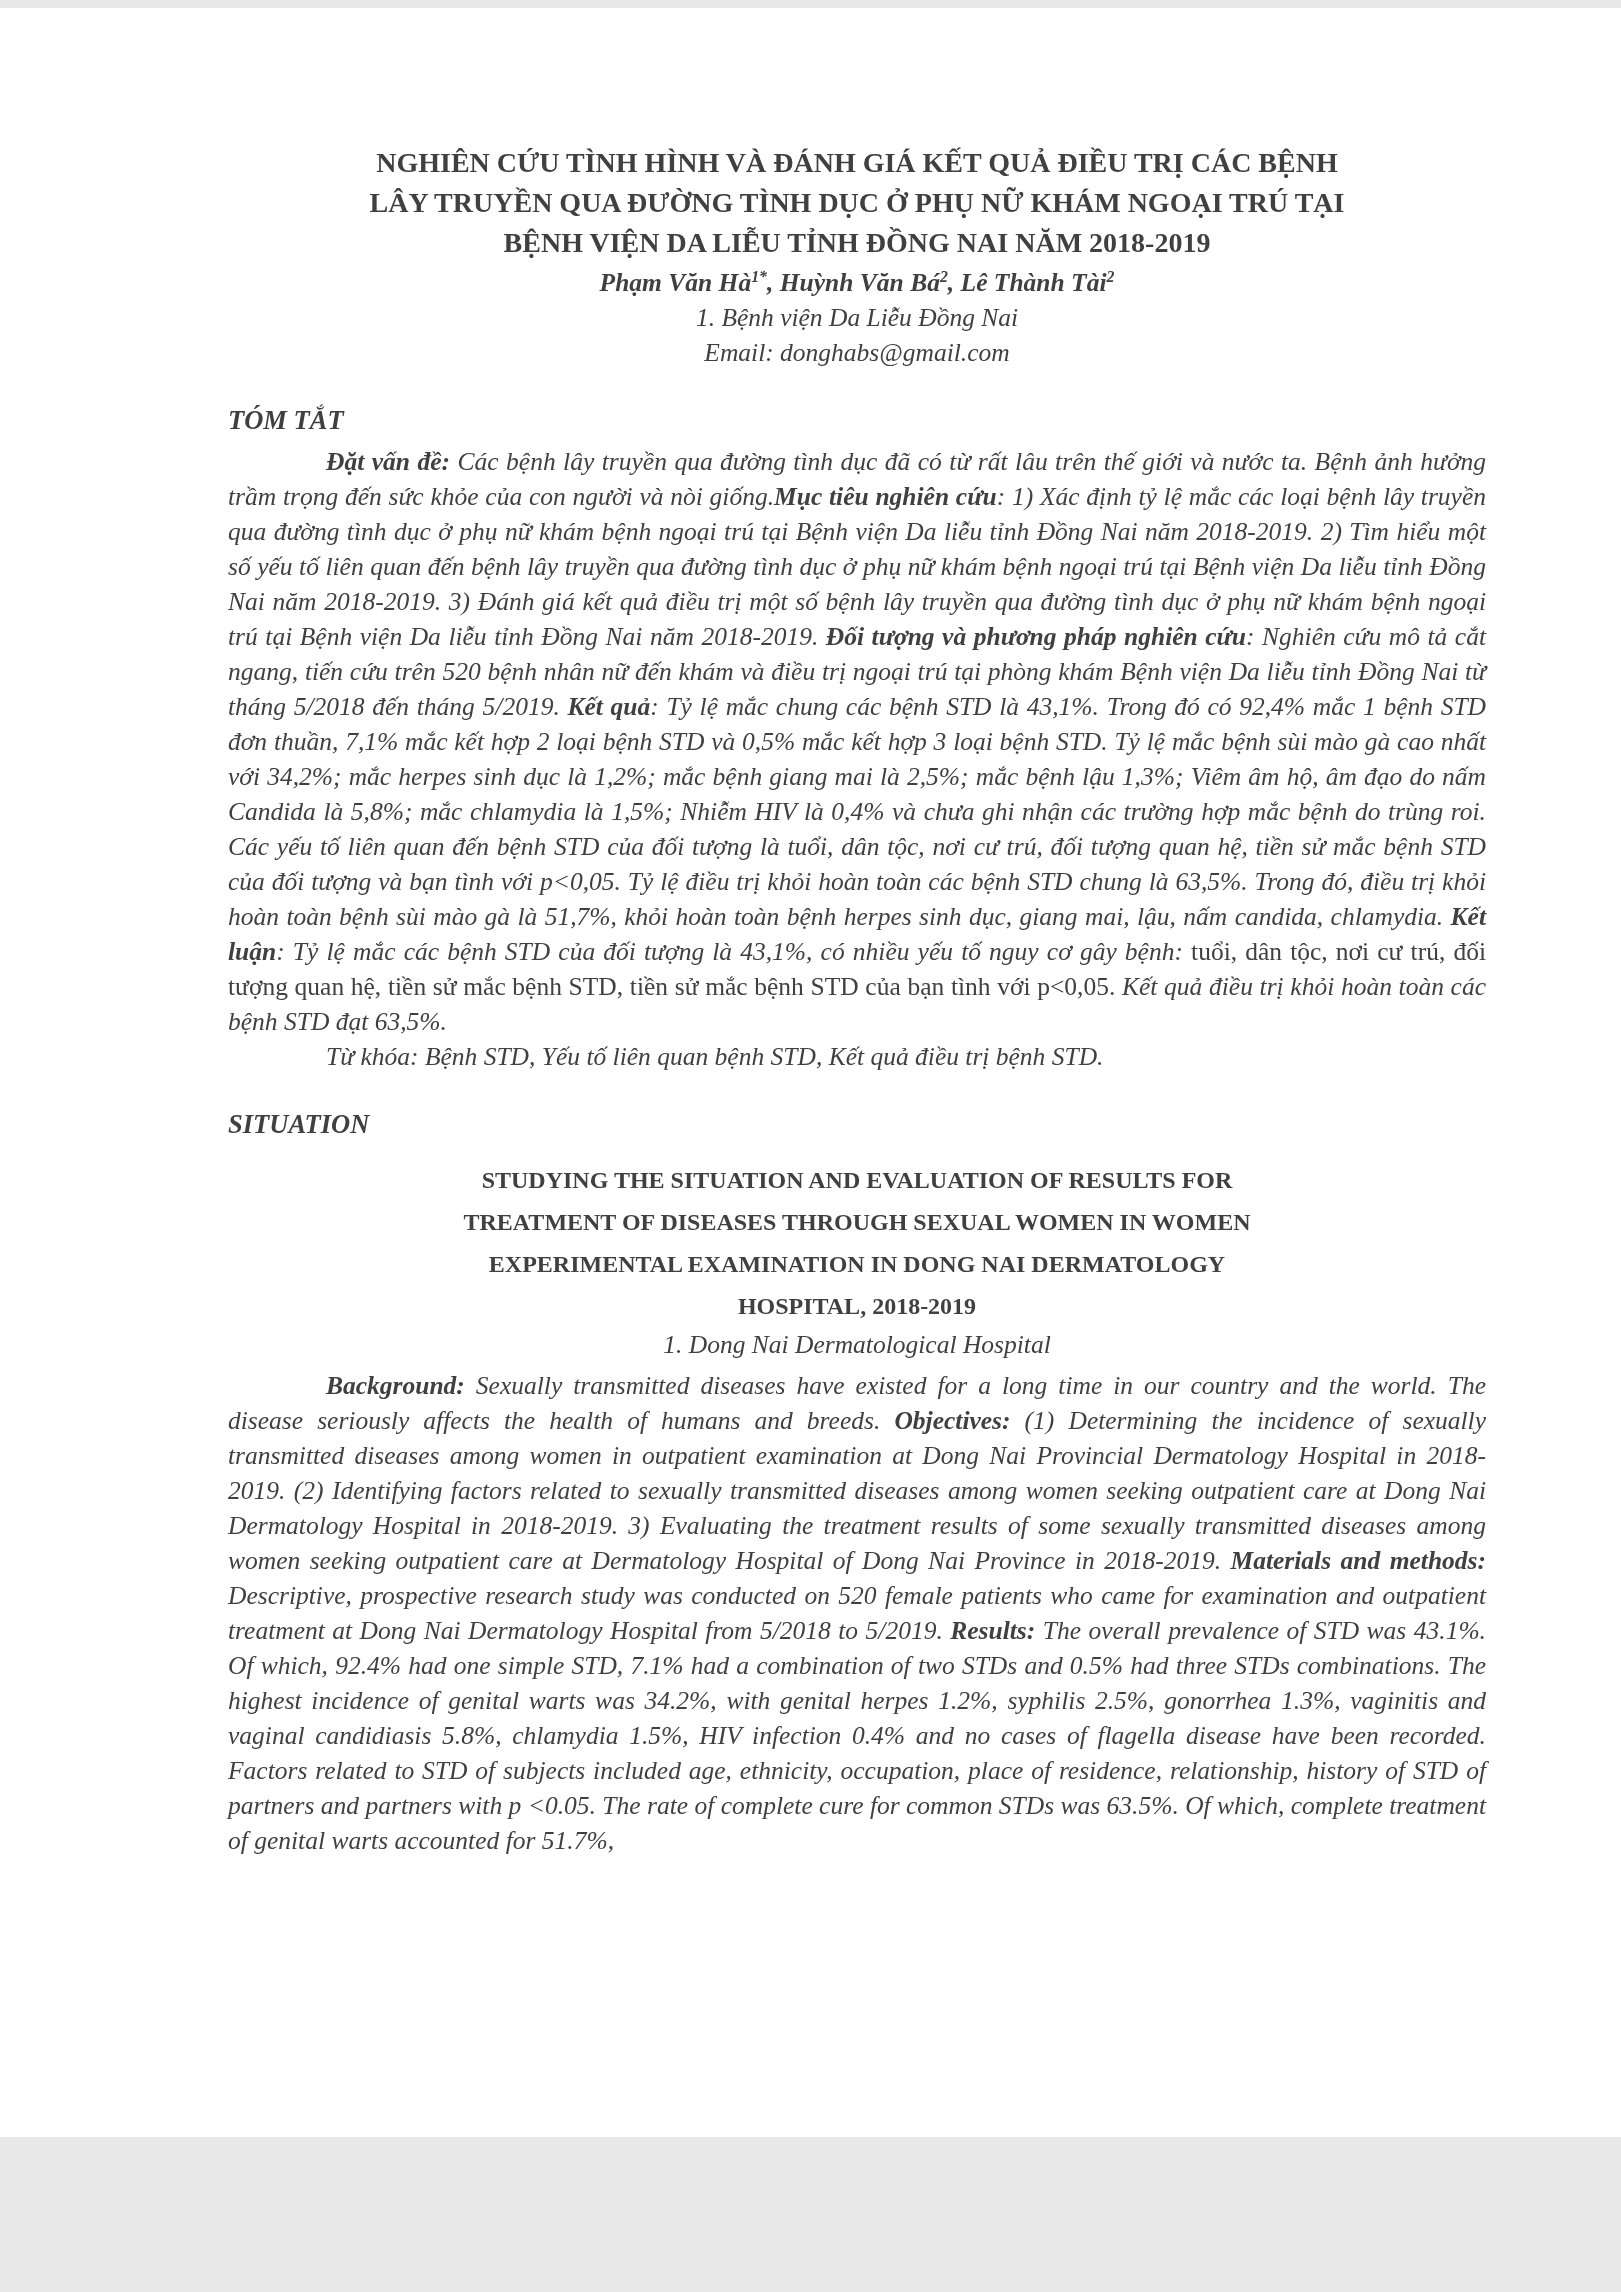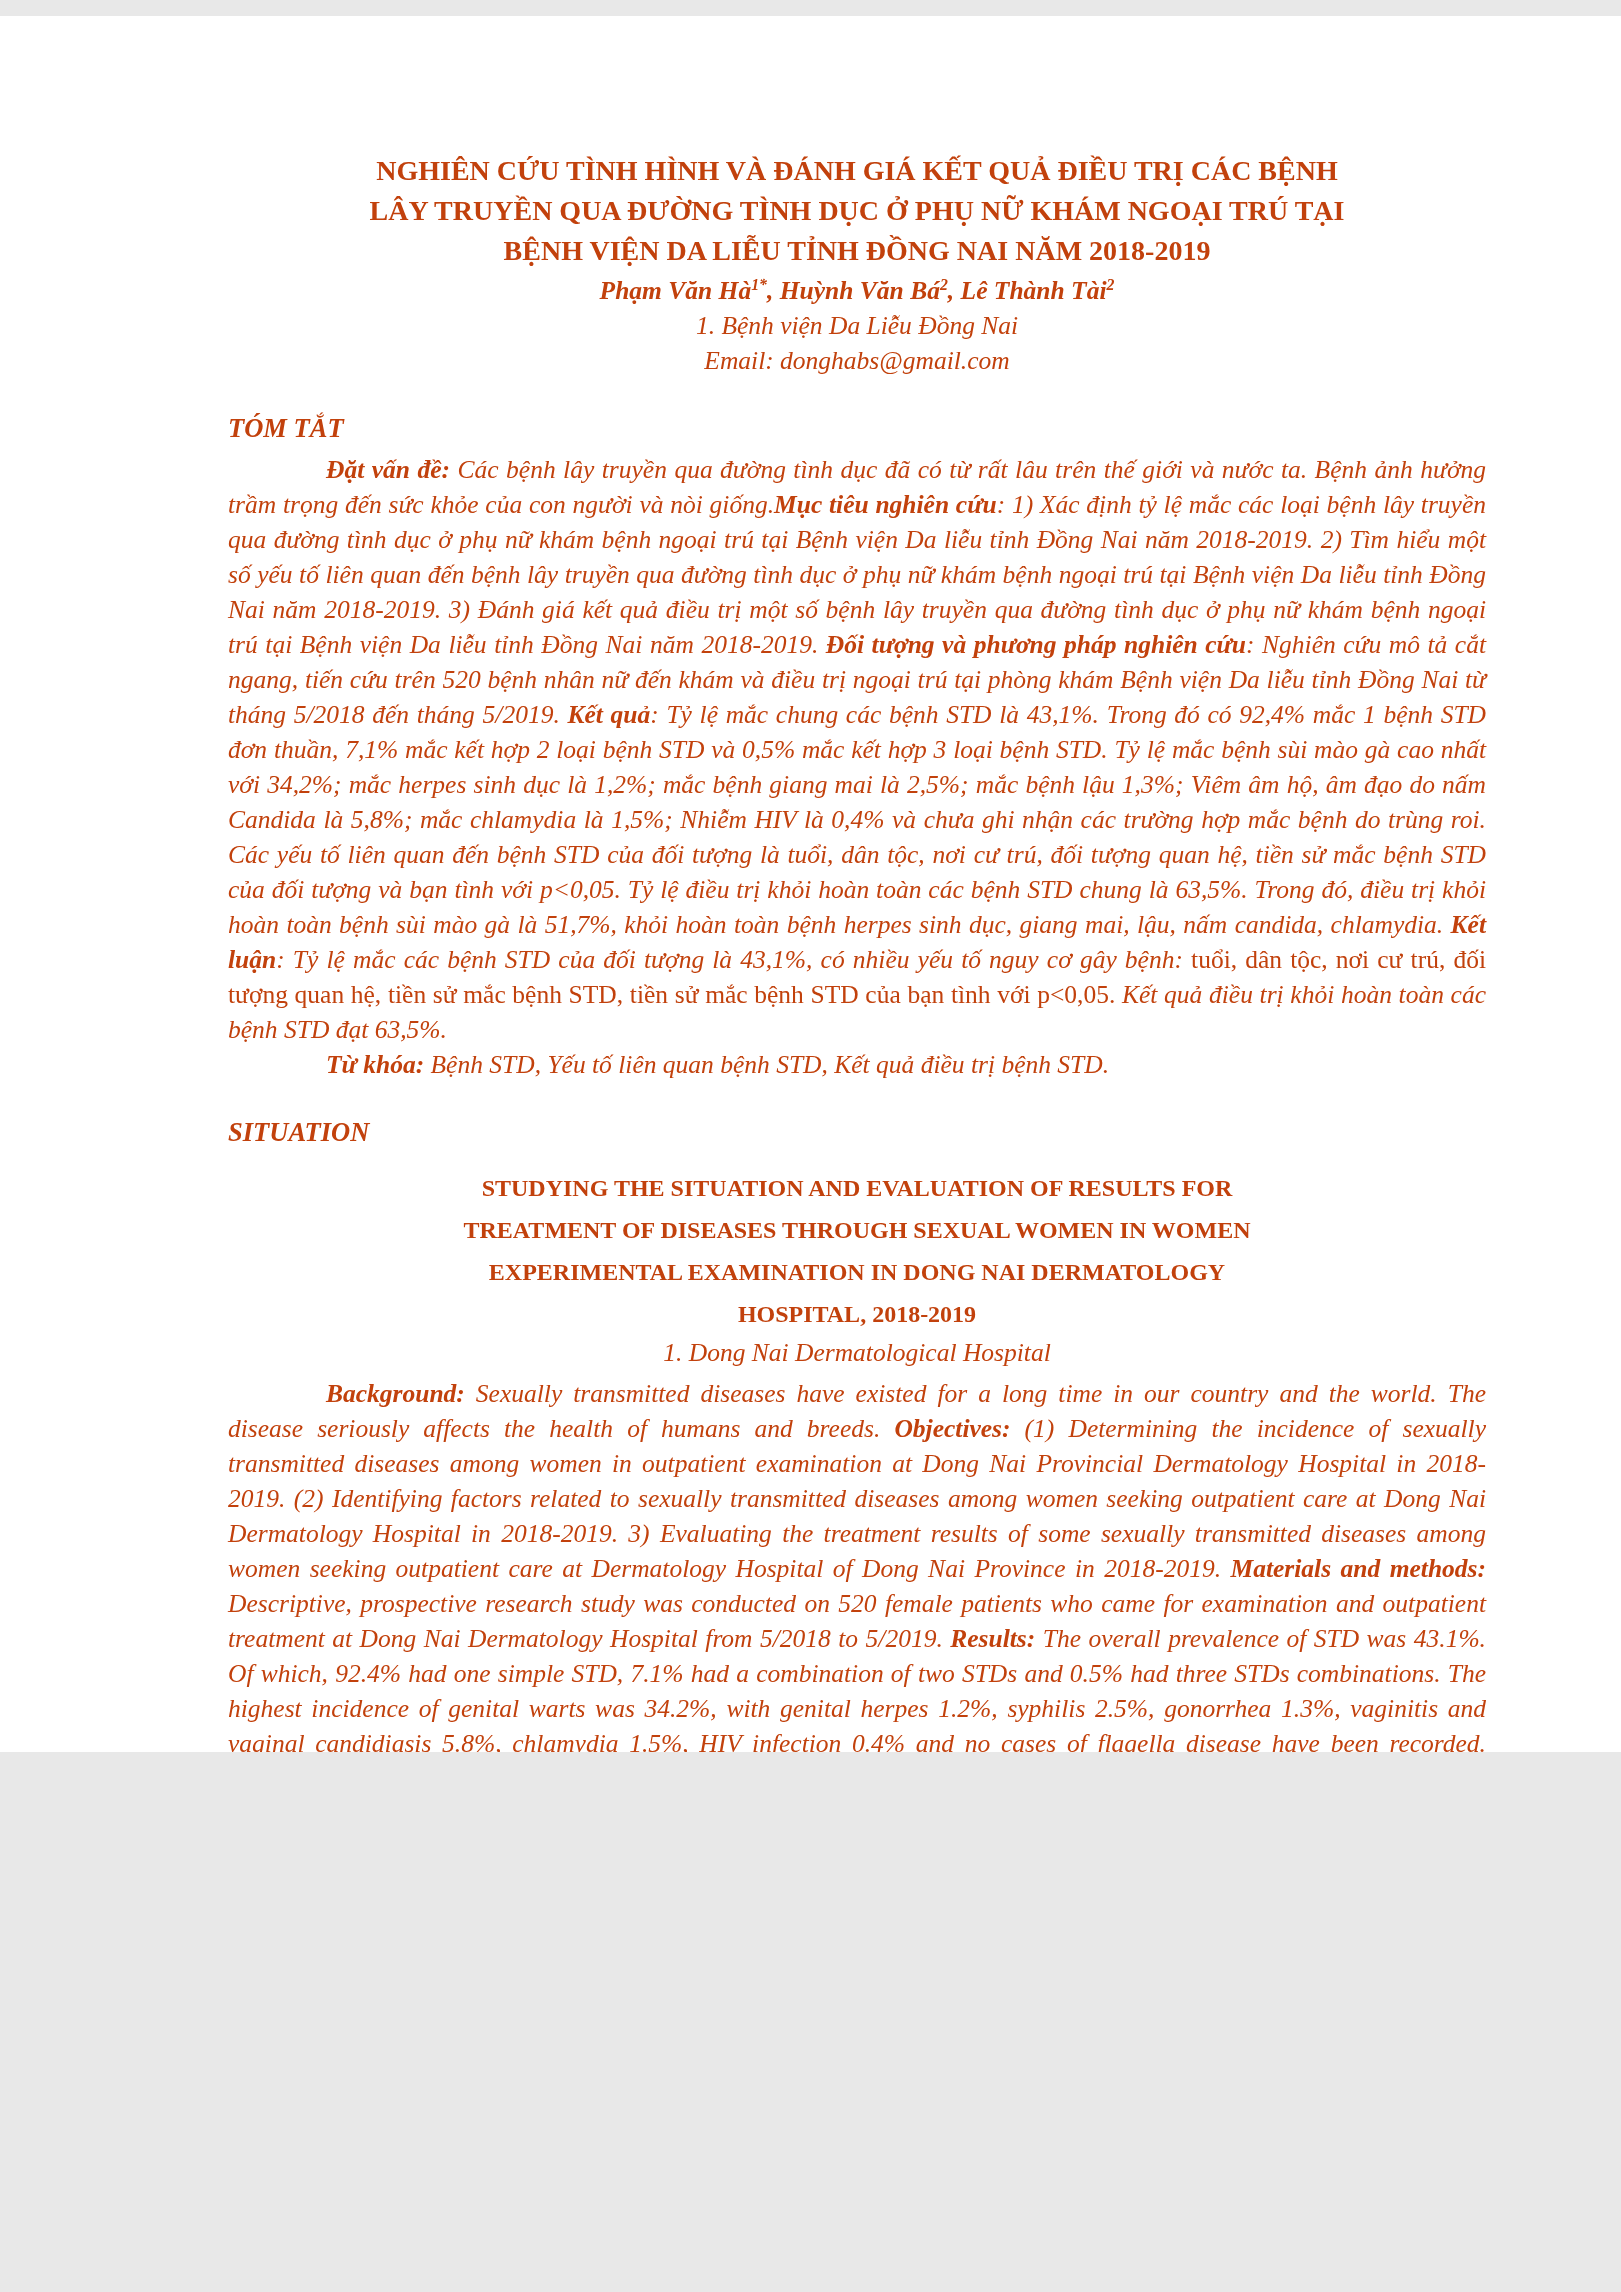--- a/index.html
+++ b/index.html
@@ -1,21 +1,21 @@
 <!DOCTYPE html>
 <html><head>
 <meta charset="utf-8">
 <style>
   html, body { margin: 0; padding: 0; background: #e8e8e8; }
   .page {
     width: 1621px;
-    height: 1736px;
-    margin: 16px auto;
+    height: 2129px;
+    margin: 8px auto;
     background: #ffffff;
-    color: #c2410c;
+    color: #404040;
     font-family: "Liberation Serif", "DejaVu Serif", serif;
     position: relative;
     overflow: hidden;
   }
   .content {
     position: absolute;
     left: 228px;
     top: 135px;
     width: 1258px;
     font-size: 25.5px;
@@ -86,21 +86,21 @@
 
     <p class="affil">1. Bệnh viện Da Liễu Đồng Nai</p>
 
 
     <p class="affil">Email: donghabs@gmail.com</p>
 
     <h2 class="heading">TÓM TẮT</h2>
 
     <p class="para"><span style="font-weight: 700;">Đặt vấn đề:</span><span> Các bệnh lây truyền qua đường tình dục đã có từ rất lâu trên thế giới và nước ta. Bệnh ảnh hưởng trầm trọng đến sức khỏe của con người và nòi giống.</span><span style="font-weight: 700;">Mục tiêu nghiên cứu</span><span>: 1) Xác định tỷ lệ mắc các loại bệnh lây truyền qua đường tình dục ở phụ nữ khám bệnh ngoại trú tại Bệnh viện Da liễu tỉnh Đồng Nai năm 2018-2019. 2) Tìm hiểu một số yếu tố liên quan đến bệnh lây truyền qua đường tình dục ở phụ nữ khám bệnh ngoại trú tại Bệnh viện Da liễu tỉnh Đồng Nai năm 2018-2019. 3) Đánh giá kết quả điều trị một số bệnh lây truyền qua đường tình dục ở phụ nữ khám bệnh ngoại trú tại Bệnh viện Da liễu tỉnh Đồng Nai năm 2018-2019. </span><span style="font-weight: 700;">Đối tượng và phương pháp nghiên cứu</span><span>: Nghiên cứu mô tả cắt ngang, tiến cứu trên 520 bệnh nhân nữ đến khám và điều trị ngoại trú tại phòng khám Bệnh viện Da liễu tỉnh Đồng Nai từ tháng 5/2018 đến tháng 5/2019. </span><span style="font-weight: 700;">Kết quả</span><span>: Tỷ lệ mắc chung các bệnh STD là 43,1%. Trong đó có 92,4% mắc 1 bệnh STD đơn thuần, 7,1% mắc kết hợp 2 loại bệnh STD và 0,5% mắc kết hợp 3 loại bệnh STD. Tỷ lệ mắc bệnh sùi mào gà cao nhất với 34,2%; mắc herpes sinh dục là 1,2%; mắc bệnh giang mai là 2,5%; mắc bệnh lậu 1,3%; Viêm âm hộ, âm đạo do nấm Candida là 5,8%; mắc chlamydia là 1,5%; Nhiễm HIV là 0,4% và chưa ghi nhận các trường hợp mắc bệnh do trùng roi. Các yếu tố liên quan đến bệnh STD của đối tượng là tuổi, dân tộc, nơi cư trú, đối tượng quan hệ, tiền sử mắc bệnh STD của đối tượng và bạn tình với p&lt;0,05. Tỷ lệ điều trị khỏi hoàn toàn các bệnh STD chung là 63,5%. Trong đó, điều trị khỏi hoàn toàn bệnh sùi mào gà là 51,7%, khỏi hoàn toàn bệnh herpes sinh dục, giang mai, lậu, nấm candida, chlamydia. </span><span style="font-weight: 700;">Kết luận</span><span>: Tỷ lệ mắc các bệnh STD của đối tượng là 43,1%, có nhiều yếu tố nguy cơ gây bệnh:</span><span style="font-style: normal;"> tuổi, dân tộc, nơi cư trú, đối tượng quan hệ, tiền sử mắc bệnh STD, tiền sử mắc bệnh STD của bạn tình với p&lt;0,05.</span><span> Kết quả điều trị khỏi hoàn toàn các bệnh STD đạt 63,5%.</span></p>
 
-    <p class="keywords"><span style="font-weight: 700;">Từ khóa:</span><span> Bệnh STD, Yếu tố liên quan bệnh STD, Kết quả điều trị bệnh STD.</span></p>
+    <p class="keywords"><span style="font-weight: 400;">Từ khóa:</span><span> Bệnh STD, Yếu tố liên quan bệnh STD, Kết quả điều trị bệnh STD.</span></p>
 
     <h2 class="heading">SITUATION</h2>
 
     <h1 class="title-en">STUDYING THE SITUATION AND EVALUATION OF RESULTS FOR
 TREATMENT OF DISEASES THROUGH SEXUAL WOMEN IN WOMEN
 EXPERIMENTAL EXAMINATION IN DONG NAI DERMATOLOGY
 HOSPITAL, 2018-2019</h1>
 
 
     <p class="affil">1. Dong Nai Dermatological Hospital</p>

